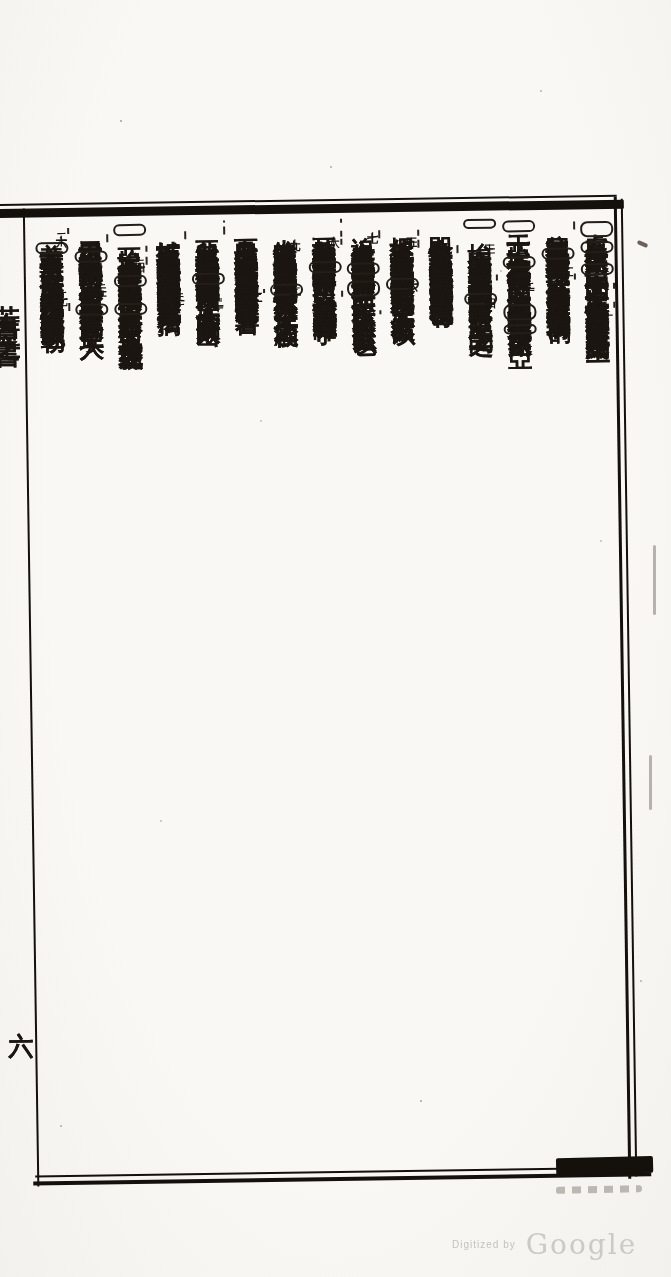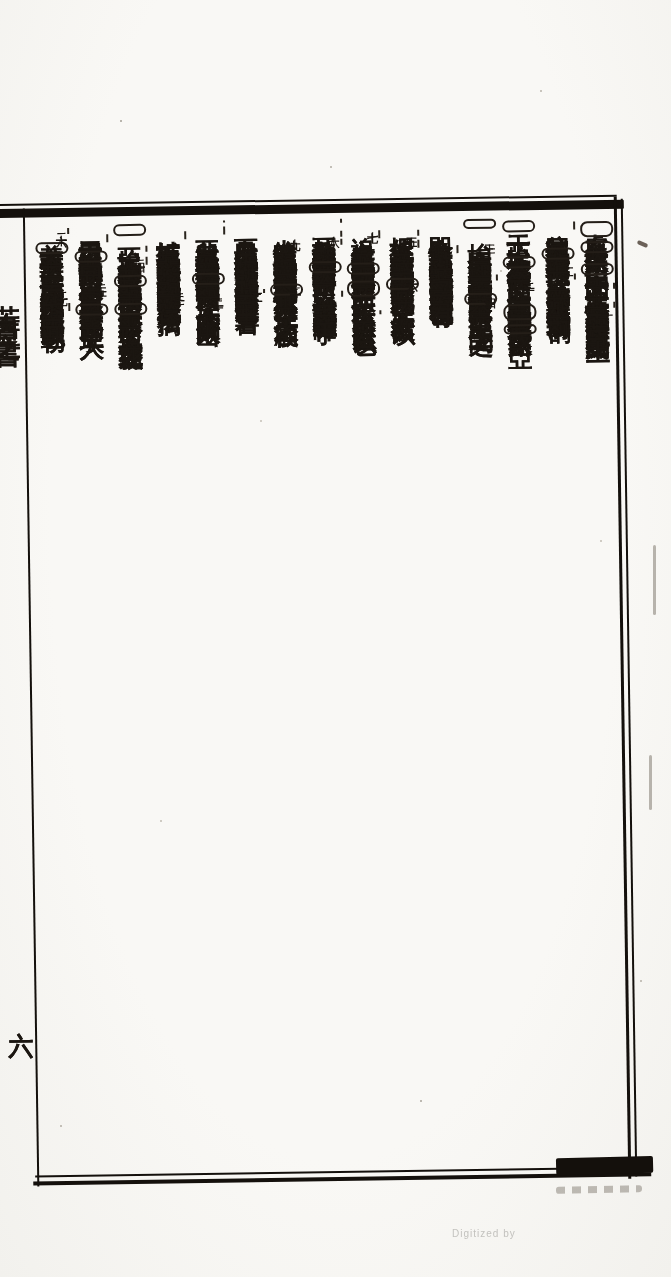--- a/index.html
+++ b/index.html
@@ -92,14 +92,15 @@
   </div>
 
   <div class="edge-dash"></div>
   <div class="edge-streak streak-a"></div>
   <div class="edge-streak streak-b"></div>
   <div class="smudge"></div>
   <div class="specks"></div>
 
   <div class="watermark">
     <span class="wm-prefix">Digitized by</span>
+    <span class="wm-brand">Google</span>
   </div>
 </div>
 
 </body></html>

